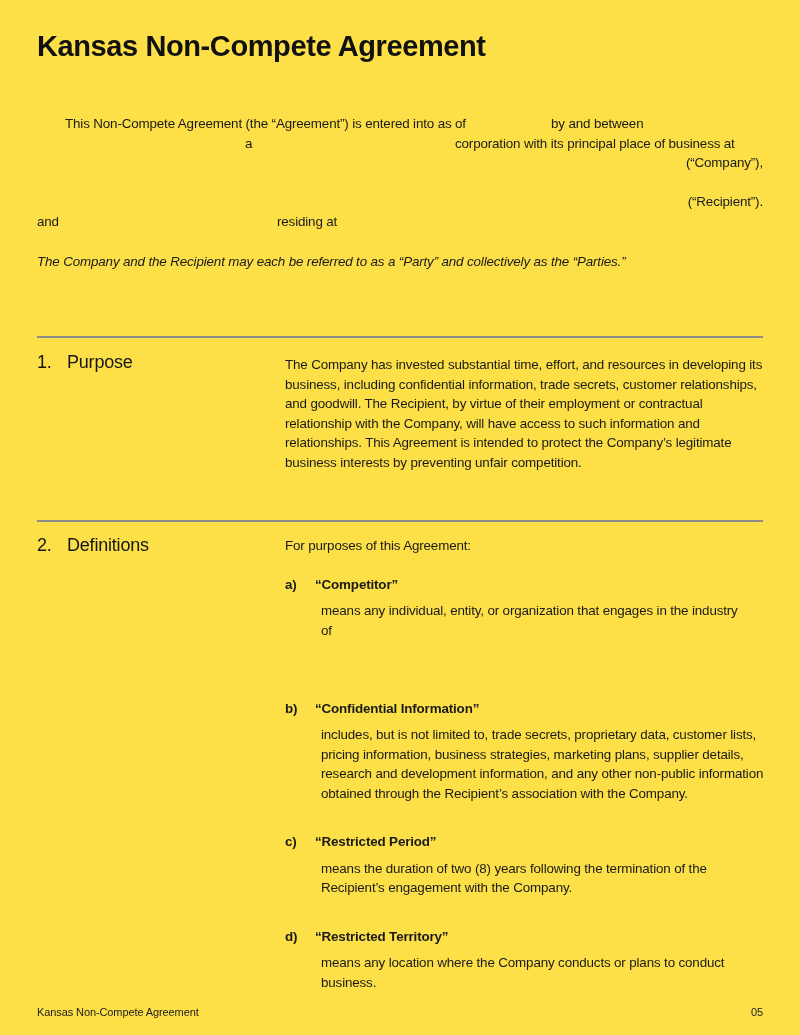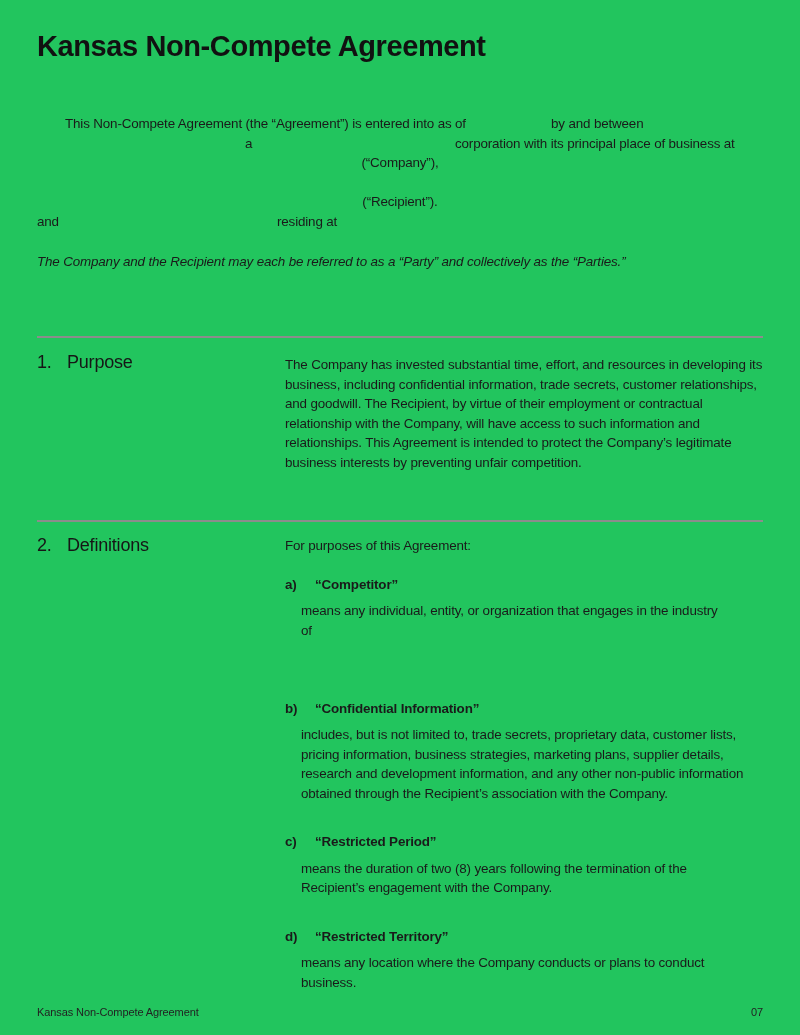--- a/index.html
+++ b/index.html
@@ -1,53 +1,53 @@
 <!DOCTYPE html>
 <html><head>
 <meta charset="utf-8">
 <style>
   * { margin:0; padding:0; box-sizing:border-box; }
   html,body { background:#e8e8e8; }
   .page {
     position:relative;
     width:800px; height:1035px;
     margin:0 auto;
-    background:#22c55e;
+    background:#fde047;
     font-family:"Liberation Sans","DejaVu Sans",sans-serif;
     color:#1a1a1a;
     overflow:hidden;
   }
   .title {
     position:absolute; left:37px; top:30px;
     font-size:29px; font-weight:700; letter-spacing:-0.4px; color:#111;
     white-space:nowrap;
   }
   .body-text { font-size:13.4px; line-height:19.5px; letter-spacing:-0.15px; }
 
   .intro { position:absolute; left:37px; top:114px; width:726px; }
   .iline { position:relative; height:19.5px; white-space:nowrap; }
   .iline .frag { position:absolute; top:0; }
-  .iline.right { text-align:center; }
+  .iline.right { text-align:right; }
   .blank { display:inline-block; position:absolute; top:2px; height:15px; }
 
   .divider { position:absolute; left:37px; right:37px; height:1.5px; background:#8c8c8c; }
 
   .sec-heading {
     position:absolute; left:37px;
     font-size:18px; font-weight:400; letter-spacing:-0.2px; color:#161616;
     display:flex; white-space:nowrap;
   }
   .sec-heading .num { width:30px; display:inline-block; }
 
   .sec-body { position:absolute; left:285px; width:482px; }
 
   .s2-lead { height:19.5px; }
   .def-item .def-head { display:flex; font-weight:700; }
   .def-item .def-head .marker { width:30px; flex:0 0 30px; }
-  .def-item .def-body { margin-left:16px; margin-top:7px; width:448px; }
+  .def-item .def-body { margin-left:36px; margin-top:7px; width:448px; }
   .def-item.item-a { margin-top:19px; }
   .def-item.item-b { margin-top:39px; }
   .def-item.item-c { margin-top:29px; }
   .def-item.item-d { margin-top:29px; }
   .fixed-line { height:19.5px; white-space:nowrap; }
   .split-line { height:19.5px; display:flex; justify-content:space-between; white-space:nowrap; }
   .blank-line { height:19.5px; }
   .gap-fill { flex:1 1 auto; }
 
   .footer {
@@ -145,16 +145,16 @@
       <div class="def-head">
         <span class="marker">d)</span>
         <span class="term">“Restricted Territory”</span>
       </div>
       <div class="def-body">means any location where the Company conducts or plans to conduct business.</div>
     </div>
   </div>
 
   <div class="footer">
     <span>Kansas Non-Compete Agreement</span>
-    <span>07</span>
+    <span>05</span>
   </div>
 
 </div>
 
 </body></html>

